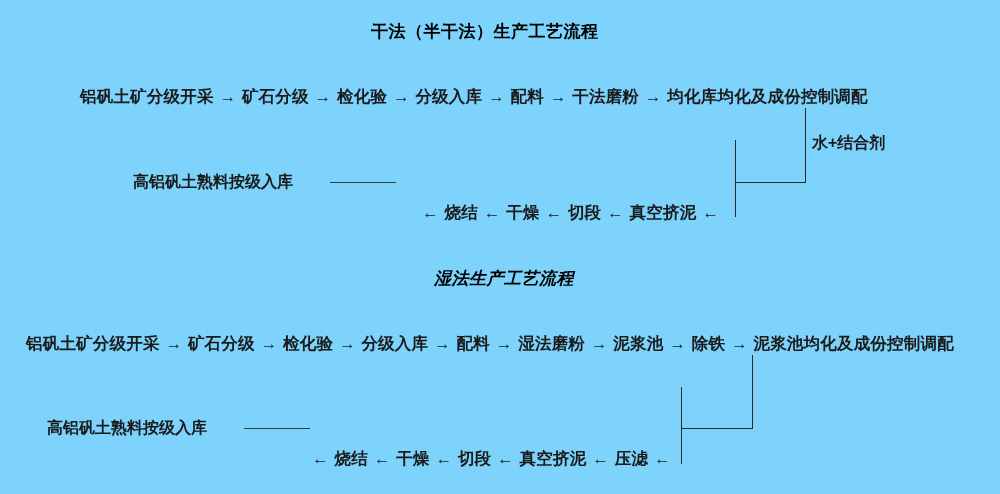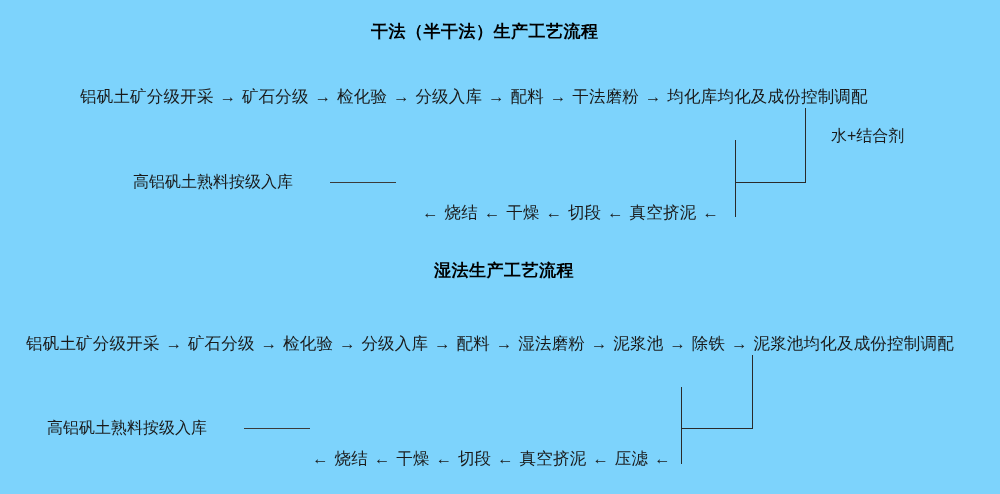--- a/index.html
+++ b/index.html
@@ -12,21 +12,21 @@
     font-family: "Liberation Sans", "DejaVu Sans", sans-serif;
     color: #141414;
   }
   #canvas {
     position: relative;
     width: 1000px;
     height: 494px;
     background: #7dd3fc;
     overflow: hidden;
   }
-  .abs { position: absolute; white-space: nowrap; }
+  .abs { position: absolute; white-space: nowrap; font-weight: bold; }
 
   .section-title {
     font-size: 17px;
     font-weight: bold;
     letter-spacing: 0.5px;
     color: #000;
   }
 
   .flow-row {
     font-size: 16.5px;
@@ -98,23 +98,23 @@
     <span class="node">切段</span>
     <span class="arr">←</span>
     <span class="node">真空挤泥</span>
     <span class="arr">←</span>
   </div>
 
   <div class="vline" style="left:735px; top:140px; height:77px;"></div>
   <div class="hline" style="left:735px; top:182px; width:71px;"></div>
   <div class="vline" style="left:805px; top:108px; height:75px;"></div>
 
-  <div class="abs recycle-label" style="left:812px; top:126px;margin-left:19px;">水+结合剂</div>
+  <div class="abs recycle-label" style="left:812px; top:133px;">水+结合剂</div>
 
-  <div class="abs section-title" style="left:434px; top:259px;">湿法生产工艺流程</div>
+  <div class="abs section-title" style="left:434px; top:267px;font-style:italic;">湿法生产工艺流程</div>
 
   <div class="abs flow-row" style="left:26px; top:333px;">
     <span class="node">铝矾土矿分级开采</span>
     <span class="arr">→</span>
     <span class="node">矿石分级</span>
     <span class="arr">→</span>
     <span class="node">检化验</span>
     <span class="arr">→</span>
     <span class="node">分级入库</span>
     <span class="arr">→</span>

